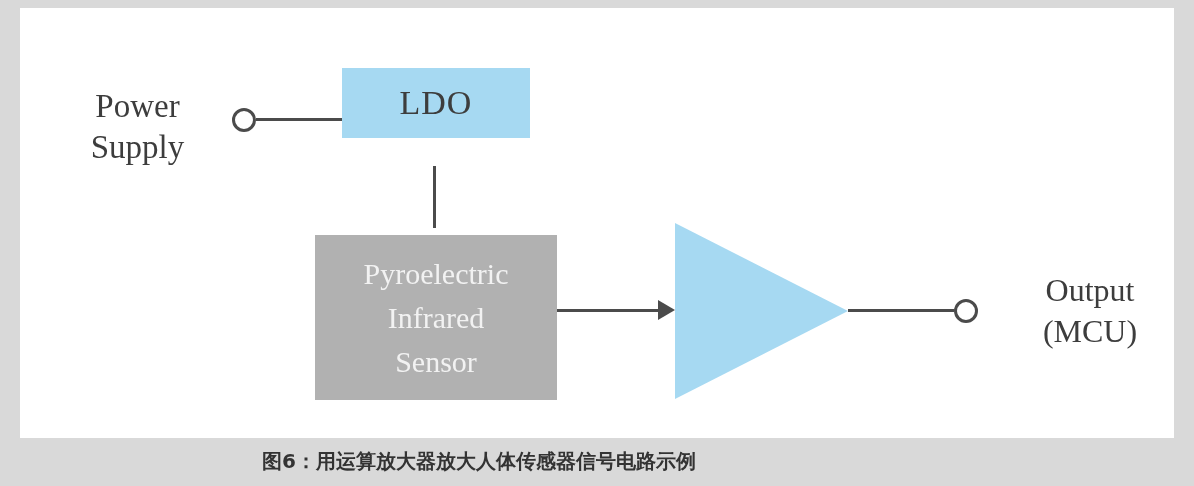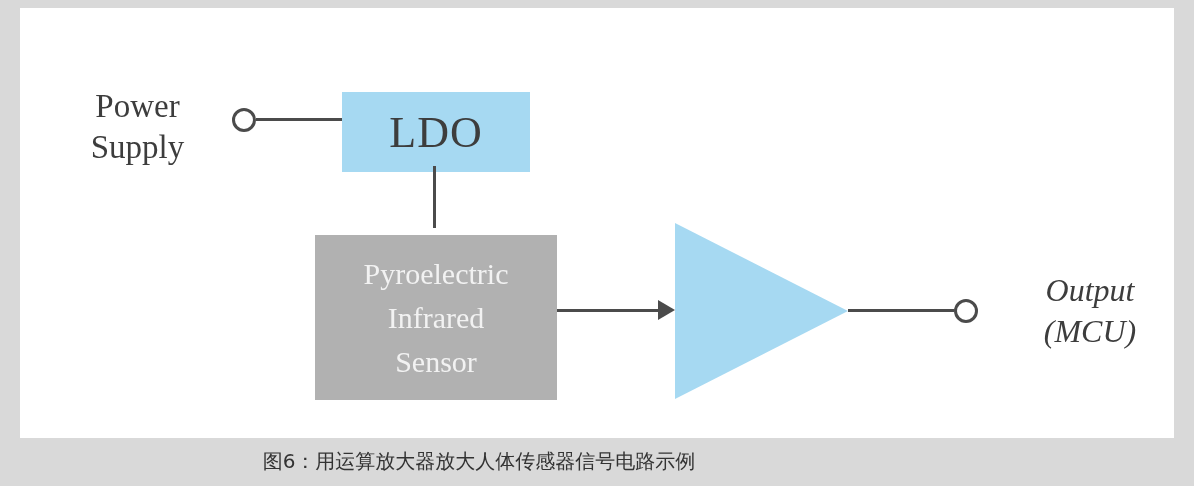--- a/index.html
+++ b/index.html
@@ -48,38 +48,36 @@
     width: 115px;
     font-size: 32px;
     line-height: 41px;
     z-index: 2;
   }
   .label.output {
     left: 985px; top: 262px;
     width: 170px;
     font-size: 32px;
     line-height: 41px;
-    font-style: italic;
   }
   
   .block {
     position: absolute;
     display: flex;
     align-items: center;
     justify-content: center;
     text-align: center;
   }
   .block.ldo {
     left: 322px; top: 60px;
-    width: 188px; height: 80px;
+    width: 188px; height: 70px;
     background: var(--block-blue);
     color: var(--label-dark);
-    font-size: 44px;
+    font-size: 34px;
     letter-spacing: 1px;
-    margin-top: 24px;
   }
   .block.sensor {
     left: 295px; top: 220px;
     width: 242px; height: 165px;
     background: var(--block-gray);
     color: var(--sensor-text);
     font-size: 30px;
     line-height: 44px;
     white-space: pre-line;
     margin-top: 7px;
@@ -123,21 +121,21 @@
     z-index: 1;
   }
   
   .caption {
     position: absolute;
     left: 0; top: 448px;
     width: 958px;
     text-align: center;
     font-family: "DejaVu Sans", "Liberation Sans", sans-serif;
     font-size: 20px;
-    font-weight: normal;
+    font-weight: bold;
     color: var(--caption-text);
   }
 </style>
 </head>
 <body>
 
 <div class="page">
   <div class="card">
 
     <div class="label power">Power

